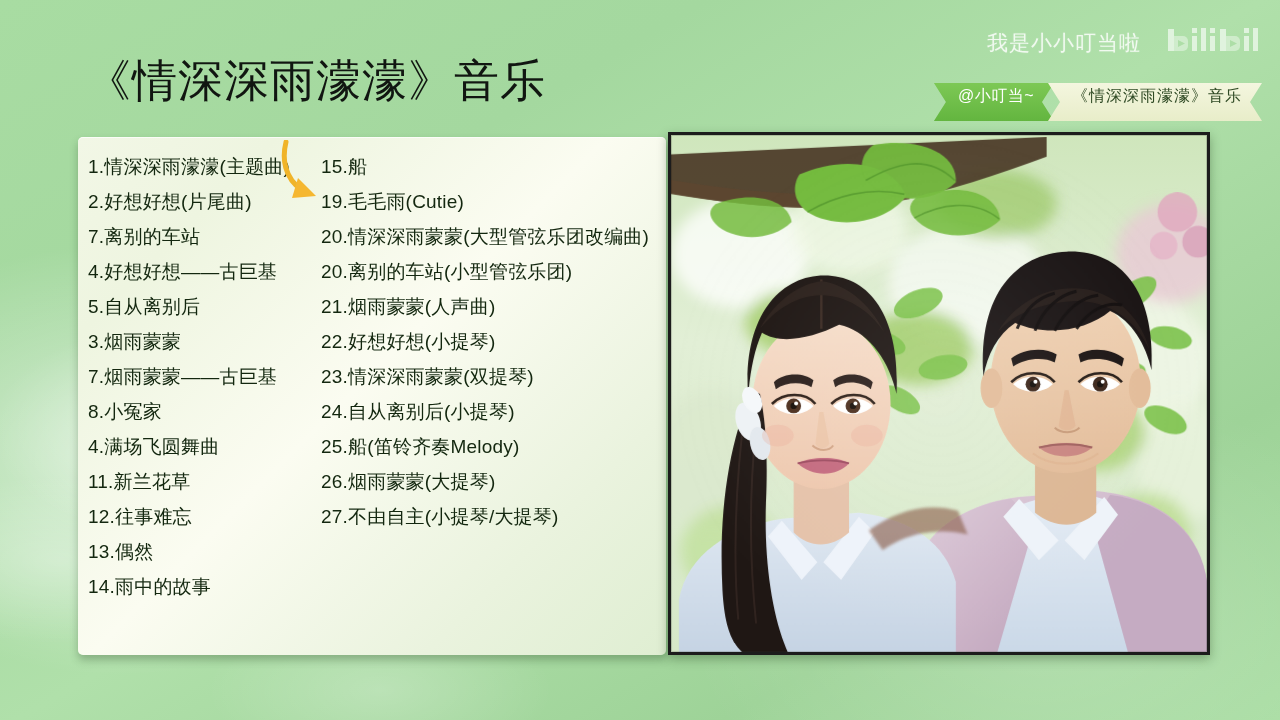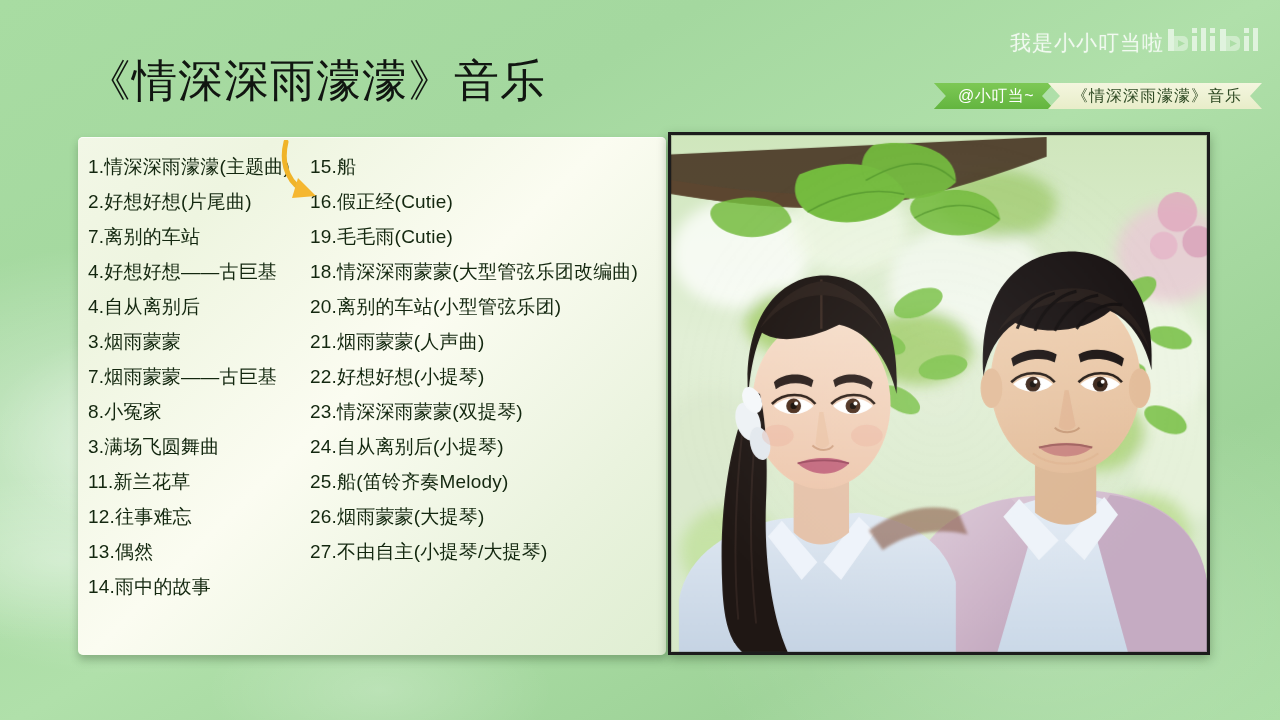--- a/index.html
+++ b/index.html
@@ -50,21 +50,21 @@
     white-space: nowrap;
   }
 
   
   .watermark {
     position: absolute;
     right: 18px;
     top: 26px;
     display: flex;
     align-items: center;
-    gap: 2px;
+    gap: 25px;
     pointer-events: none;
   }
   .watermark-text {
     font-size: 21px;
     color: rgba(255,255,255,0.80);
     letter-spacing: 1px;
     white-space: nowrap;
     text-shadow: 0 0 2px rgba(255,255,255,0.25);
   }
   .bili-logo {
@@ -81,21 +81,21 @@
     align-items: center;
   }
   .ribbon {
     position: relative;
     height: 26px;
     display: flex;
     align-items: center;
     justify-content: center;
     font-size: 16px;
     white-space: nowrap;
-    padding: 0 20px 0 24px;
+    padding: 0 20px 12px 24px;
     -webkit-clip-path: polygon(0 0, 100% 0, calc(100% - 12px) 50%, 100% 100%, 0 100%, 12px 50%);
     clip-path: polygon(0 0, 100% 0, calc(100% - 12px) 50%, 100% 100%, 0 100%, 12px 50%);
   }
   .ribbon-handle {
     background: linear-gradient(180deg, #7dc855 0%, #63b53f 100%);
     color: #ffffff;
     letter-spacing: 0.5px;
   }
   .ribbon-title {
     background: linear-gradient(180deg, #f4f6df 0%, #e8edc9 100%);
@@ -119,21 +119,21 @@
   .list-columns {
     position: absolute;
     inset: 0;
     padding: 14px 0 0 0;
   }
   .col {
     position: absolute;
     top: 12px;
   }
   .col-left  { left: 10px; width: 230px; }
-  .col-right { left: 232px; width: 345px; }
+  .col-right { left: 243px; width: 345px; }
 
   .song-item {
     font-size: 19px;
     line-height: 1;
     color: #13270f;
     height: 35px;
     display: flex;
     align-items: center;
     white-space: nowrap;
     letter-spacing: 0.2px;
@@ -214,36 +214,35 @@
   </div>
 
   <div class="list-panel">
     <div class="list-columns">
 
       <div class="col col-left">
         <div class="song-item">1.情深深雨濛濛(主题曲)</div>
         <div class="song-item">2.好想好想(片尾曲)</div>
         <div class="song-item">7.离别的车站</div>
         <div class="song-item">4.好想好想——古巨基</div>
-        <div class="song-item">4.自从离别后</div>
+        <div class="song-item">5.自从离别后</div>
         <div class="song-item">3.烟雨蒙蒙</div>
         <div class="song-item">7.烟雨蒙蒙——古巨基</div>
         <div class="song-item">8.小冤家</div>
-        <div class="song-item">3.满场飞圆舞曲</div>
+        <div class="song-item">4.满场飞圆舞曲</div>
         <div class="song-item">11.新兰花草</div>
         <div class="song-item">12.往事难忘</div>
         <div class="song-item">13.偶然</div>
         <div class="song-item">14.雨中的故事</div>
       </div>
 
       <div class="col col-right">
         <div class="song-item">15.船</div>
-        <div class="song-item">16.假正经(Cutie)</div>
         <div class="song-item">19.毛毛雨(Cutie)</div>
-        <div class="song-item">18.情深深雨蒙蒙(大型管弦乐团改编曲)</div>
+        <div class="song-item">20.情深深雨蒙蒙(大型管弦乐团改编曲)</div>
         <div class="song-item">20.离别的车站(小型管弦乐团)</div>
         <div class="song-item">21.烟雨蒙蒙(人声曲)</div>
         <div class="song-item">22.好想好想(小提琴)</div>
         <div class="song-item">23.情深深雨蒙蒙(双提琴)</div>
         <div class="song-item">24.自从离别后(小提琴)</div>
         <div class="song-item">25.船(笛铃齐奏Melody)</div>
         <div class="song-item">26.烟雨蒙蒙(大提琴)</div>
         <div class="song-item">27.不由自主(小提琴/大提琴)</div>
       </div>
 

